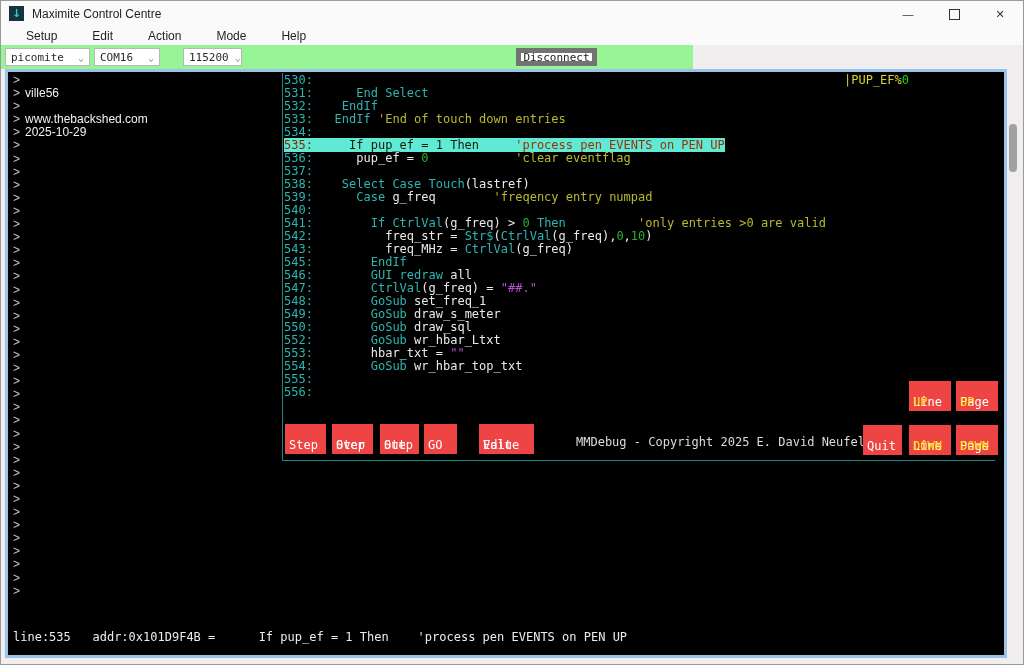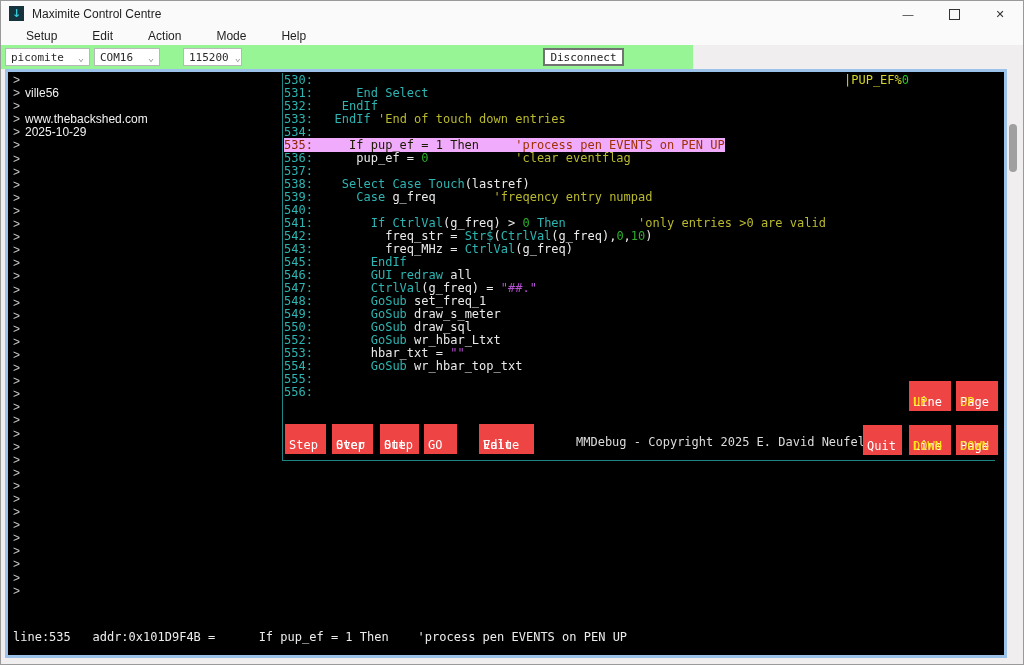--- a/index.html
+++ b/index.html
@@ -19,43 +19,43 @@
            align-items:center;font-size:12px;color:#1f1f1f;}
   .menu-item{padding:0 10px;margin-left:15px;}
   
   .toolbar{position:absolute;left:0;top:44px;right:0;height:24px;background:#f0eeee;}
   .toolbar-green{position:absolute;left:0;top:0;width:692px;height:24px;background:#97f595;}
   .tb-select{position:absolute;top:3px;height:18px;background:#fff;border:1px solid #b8b8b8;
              font:11px "DejaVu Sans Mono",monospace;color:#2a2a2a;display:flex;align-items:center;
              justify-content:space-between;padding:0 5px;box-sizing:border-box;}
   .chevron{color:#888;font-size:10px;margin-left:6px;}
   .disconnect{position:absolute;left:515px;top:3px;width:81px;height:18px;background:#fff;
-              border:2px solid #737373;font:11px "DejaVu Sans Mono",monospace;color:#222;
-              display:flex;align-items:center;justify-content:center;box-sizing:border-box;margin-left:27px;}
+              border:5px solid #737373;font:11px "DejaVu Sans Mono",monospace;color:#222;
+              display:flex;align-items:center;justify-content:center;box-sizing:border-box;}
   
   .terminal{position:absolute;left:4px;top:68px;width:1002px;height:589px;background:#000;
             border:3px solid #9dc2e9;box-sizing:border-box;overflow:hidden;
             font-family:"DejaVu Sans Mono",monospace;}
   .console{position:absolute;left:5px;top:2px;}
   .console-line{height:13.1px;line-height:13px;font-size:12px;white-space:pre;color:#eee;}
   .console-line .prompt{color:#c9c9c9;font-family:"Liberation Sans",sans-serif;}
   .console-line .ctext{font-family:"Liberation Sans",sans-serif;padding-left:5px;color:#f2f2f2;}
   
   .debugpane{position:absolute;left:274px;top:1px;width:713px;height:388px;
              border-left:1px solid #1d8585;border-bottom:1px solid #1d8585;box-sizing:border-box;}
   .codelines{position:absolute;left:1px;top:1px;}
   .code-line{height:13px;line-height:13px;font-size:12px;white-space:pre;}
   .ln{color:#2cb5b2;}
   .c-pl{color:#eaeaea;}
   .c-kw{color:#2cb5b2;}
   .c-cm{color:#b9b92e;}
   .c-num{color:#2eae2e;}
   .c-str{color:#b44fcf;}
   .c-cm2{color:#c66fc6;}
-  .code-line.hl .line-inner{background:#f0abfc;margin-top:29px;}
+  .code-line.hl .line-inner{background:#5eead4;margin-top:29px;}
   .code-line.hl .ln{color:#8b2400;}
   .c-hpl{color:#1b1b00;}
   .c-hcm{color:#a03005;}
   .watch{position:absolute;left:836px;top:2px;width:150px;display:flex;justify-content:flex-start;
          font-size:12px;line-height:13px;white-space:pre;}
   .watch .w-label{color:#d6d62a;}
   .watch .w-value{color:#19d419;}
   
   .dbtn{position:absolute;background:#ef4444;color:#fff;font-size:12px;line-height:13px;
         white-space:pre;padding:15px 4px;box-sizing:border-box;display:flex;flex-direction:column;

